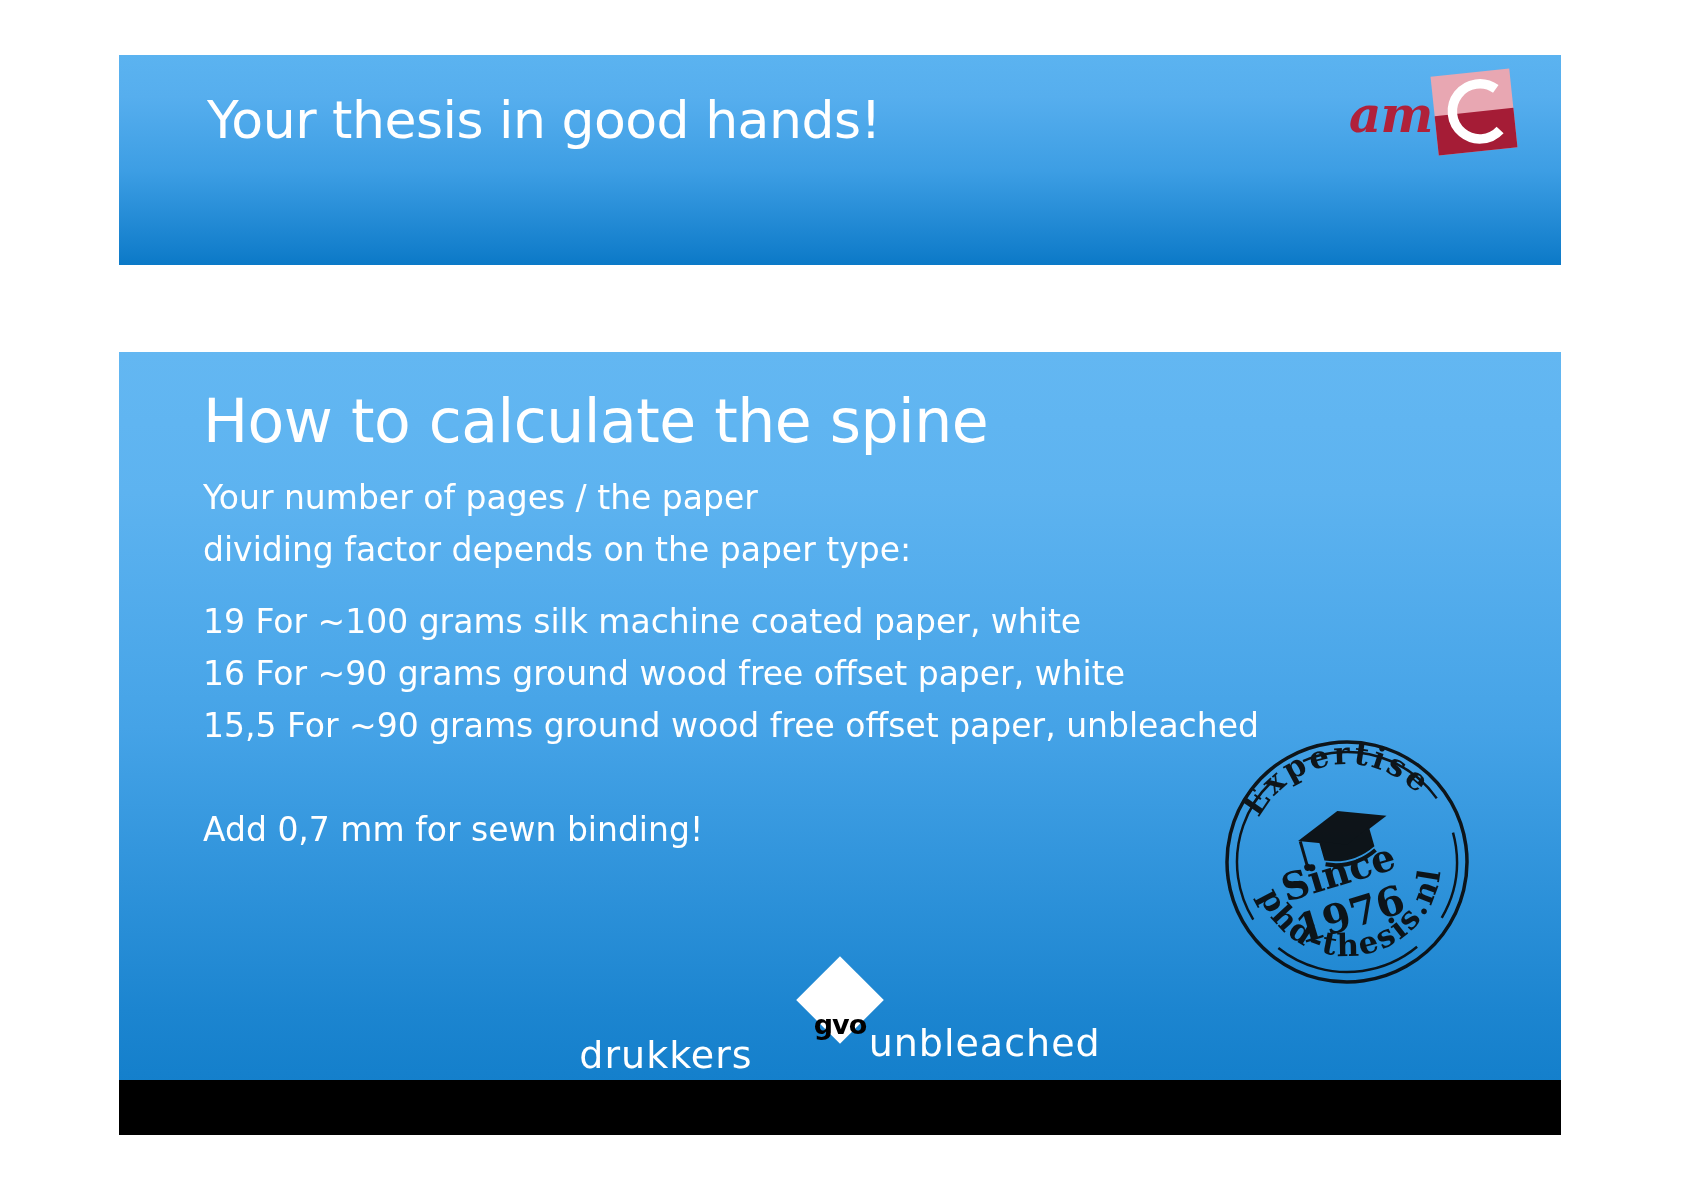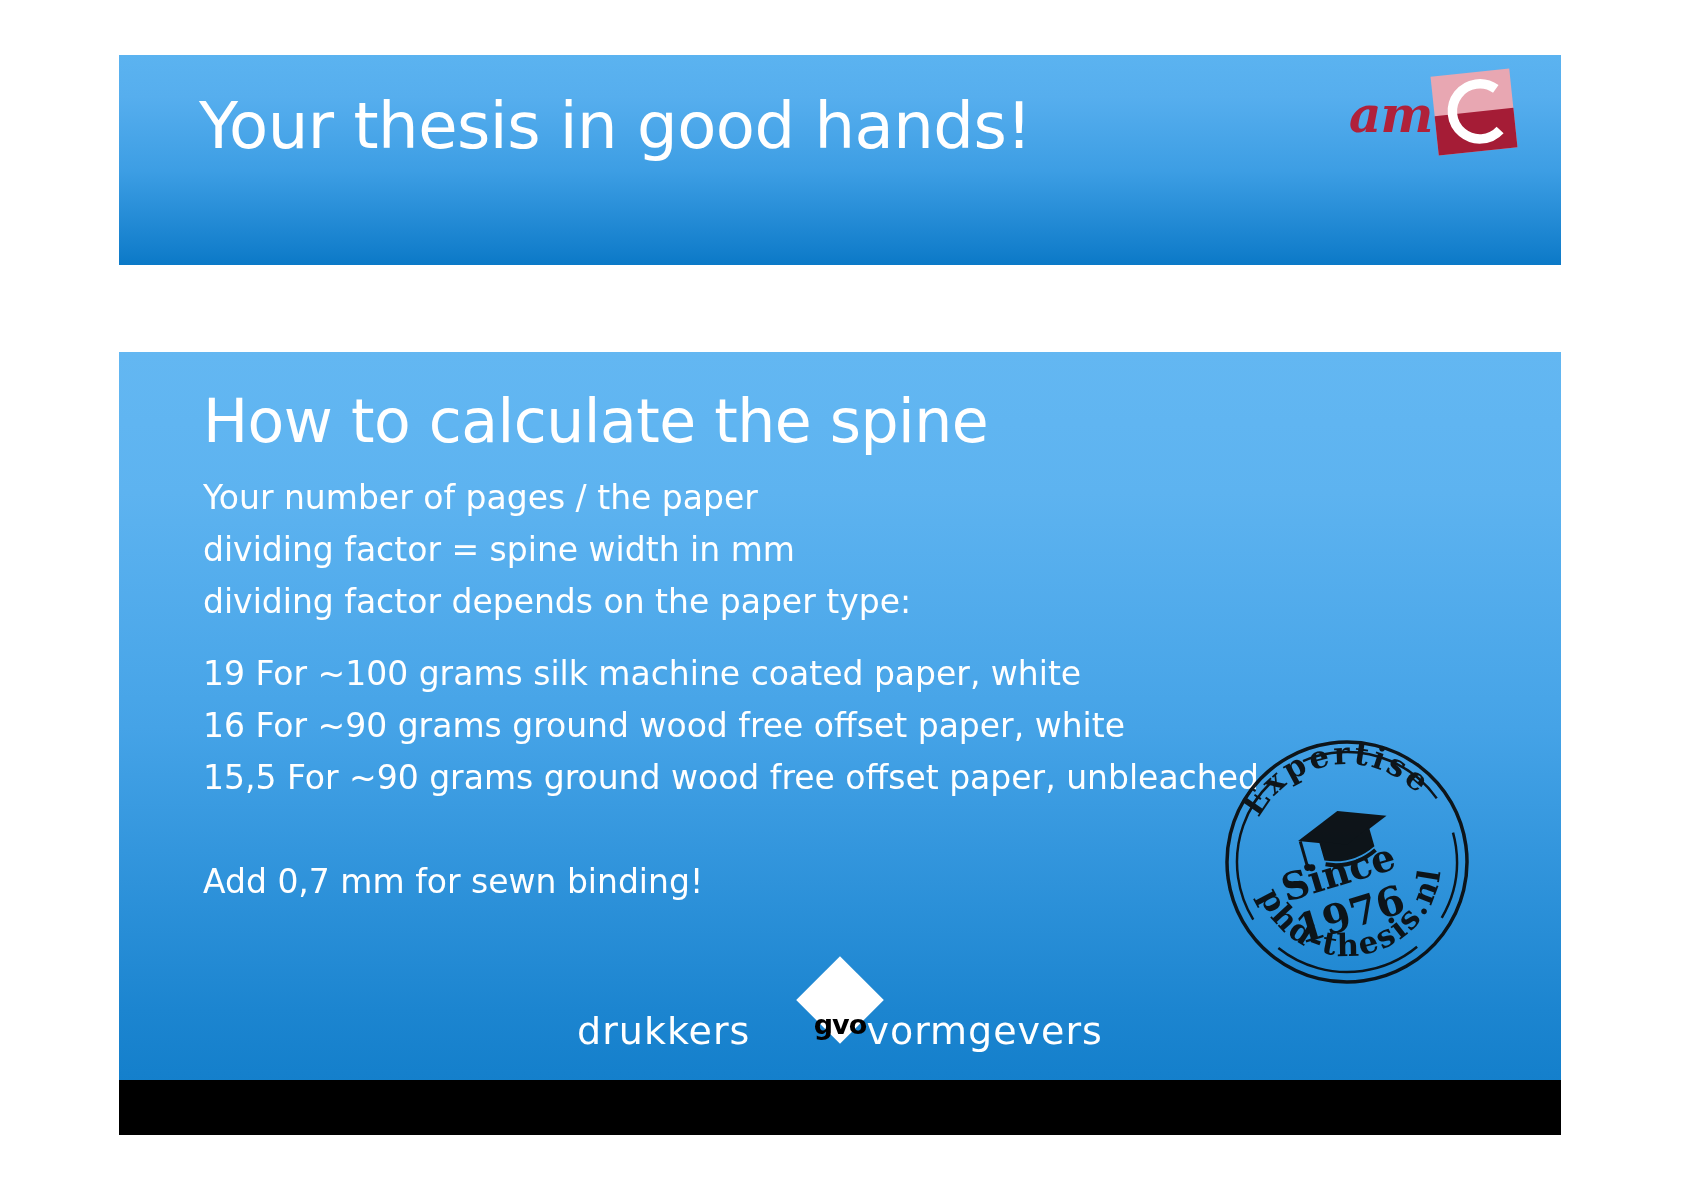--- a/index.html
+++ b/index.html
@@ -21,23 +21,23 @@
     position: absolute;
     left: 119px;
     top: 55px;
     width: 1442px;
     height: 210px;
     background: linear-gradient(to bottom, #5bb3f0 0%, #56aeee 20%, #3d9ee4 55%, #1580cd 92%, #0b79c7 100%);
     overflow: hidden;
   }
   .header-title {
     position: absolute;
-    left: 80px;
+    left: 88px;
     top: 38px;
-    font-size: 64px;
+    font-size: 52px;
     line-height: 1.05;
     color: #ffffff;
     font-weight: 400;
     letter-spacing: -0.5px;
     white-space: nowrap;
   }
 
   
   .amc-logo {
     position: absolute;
@@ -127,21 +127,21 @@
     left: 50%;
     top: 22px;
     transform: translateX(-50%);
     font-size: 38px;
     letter-spacing: 1px;
     color: #ffffff;
     white-space: nowrap;
     display: flex;
     align-items: center;
   }
-  .footer-word-left { margin-right: 58px; }
+  .footer-word-left { margin-right: 58px; margin-top: 24px; }
   .footer-word-right { margin-left: 58px; }
   .footer-diamond {
     position: absolute;
     left: 50%;
     top: -18px;
     transform: translateX(-50%) rotate(45deg);
     width: 62px;
     height: 62px;
     background: #ffffff;
   }
@@ -185,21 +185,20 @@
   </div>
 
 </div>
 
 <div class="content-panel">
 
   <div class="content-title">How to calculate the spine</div>
 
   <div class="body-block">
     <div class="body-line">Your number of pages / the paper</div>
-    <div class="body-line">dividing factor = spine width in mm</div>
     <div class="body-line">dividing factor depends on the paper type:</div>
 
     <div class="gap-small"></div>
 
     <div class="body-line">19 For ~100 grams silk machine coated paper, white</div>
     <div class="body-line">16 For ~90 grams ground wood free offset paper, white</div>
     <div class="body-line">15,5 For ~90 grams ground wood free offset paper, unbleached</div>
 
     <div class="gap-big"></div>
 
@@ -231,21 +230,21 @@
       <circle cx="-44" cy="28" r="3.5" fill="#0b0b0b"></circle>
     </g>
 
     <text x="122" y="152" font-family="'DejaVu Serif','Liberation Serif',serif" font-size="38" font-weight="700" fill="#0b0b0b" text-anchor="middle" transform="rotate(-9 122 152)">Since</text>
     <text x="128" y="196" font-family="'DejaVu Serif','Liberation Serif',serif" font-size="40" font-weight="700" fill="#0b0b0b" text-anchor="middle" transform="rotate(-9 128 196)">1976</text>
   </svg>
 
   <div class="footer-logo">
     <div class="footer-wordmark">
       <span class="footer-word-left">drukkers</span>
-      <span class="footer-word-right">vormgevers</span>
+      <span class="footer-word-right">unbleached</span>
     </div>
     <div class="footer-diamond"></div>
     <div class="footer-gvo">gvo</div>
   </div>
 
   <div class="black-bar"></div>
 
 </div>
 
 </body></html>

